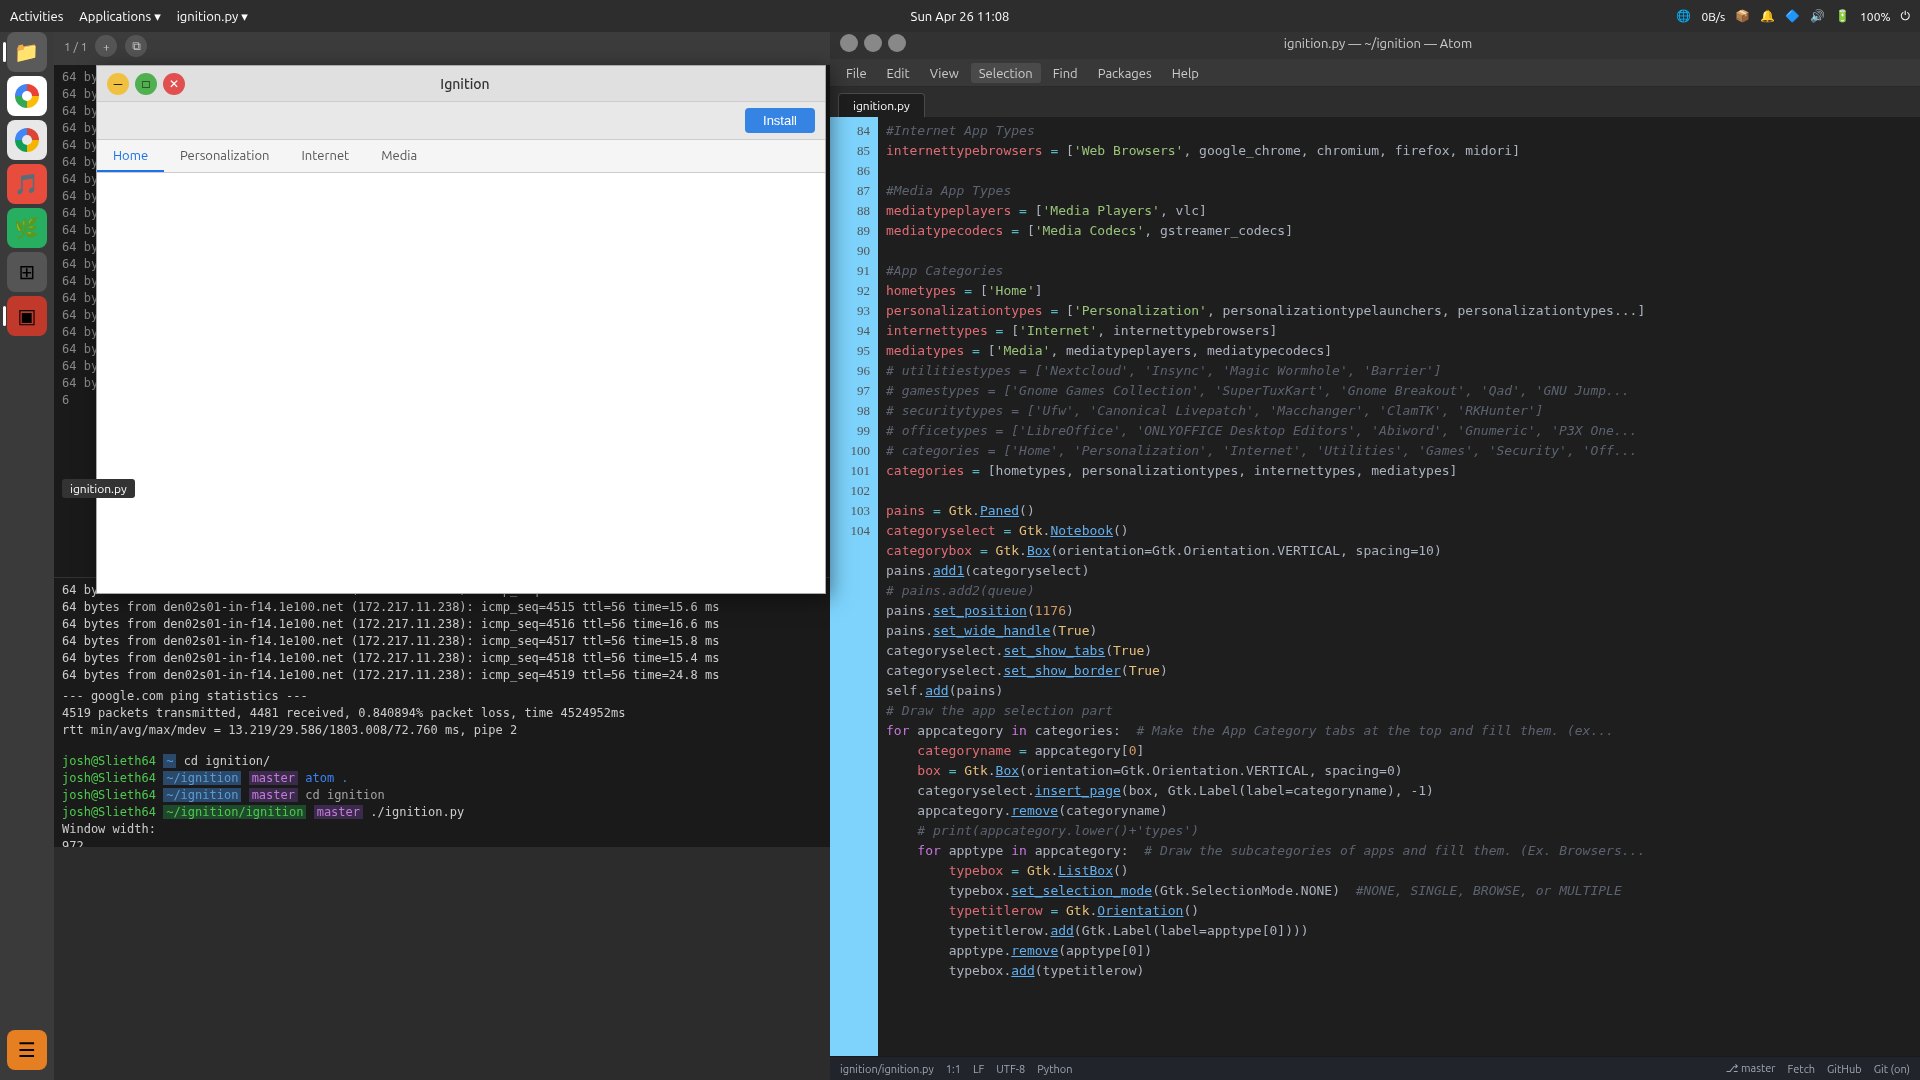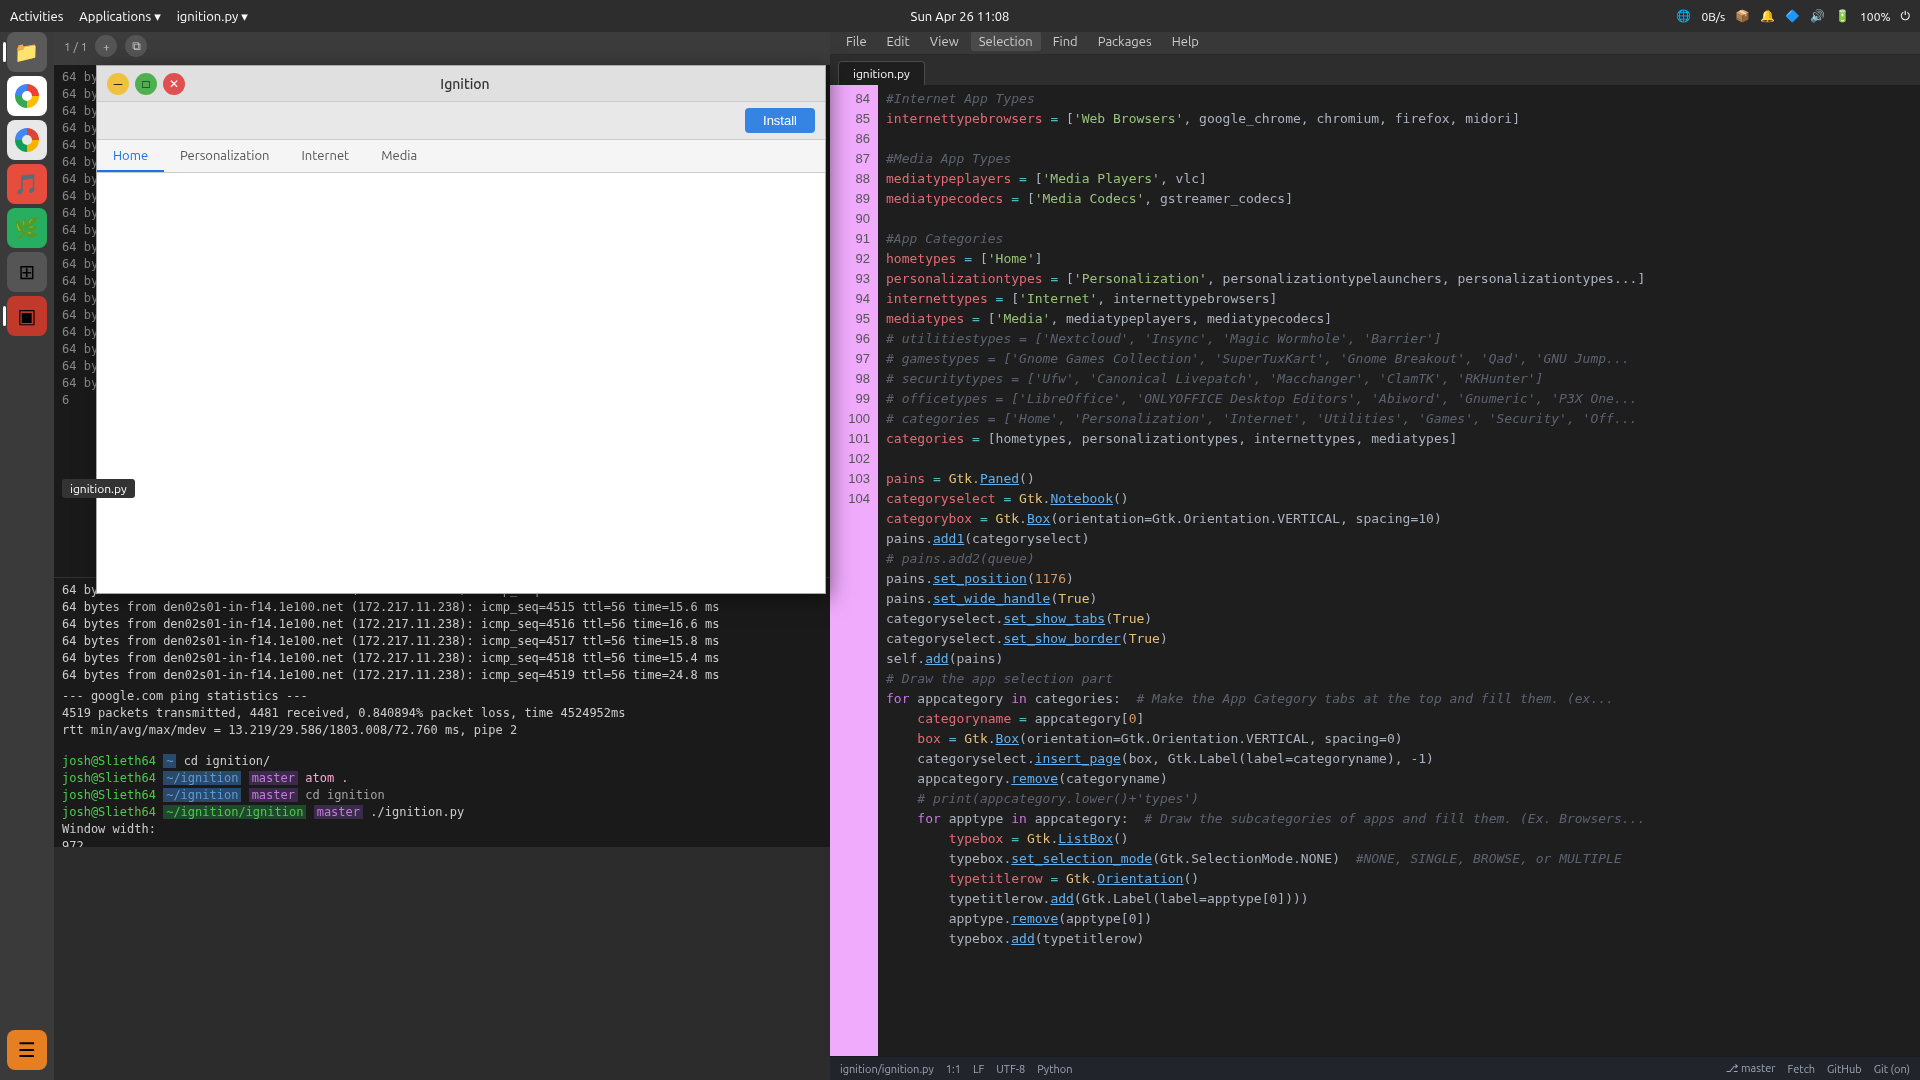--- a/index.html
+++ b/index.html
@@ -278,23 +278,23 @@
     }
     .atom-tab.active { background: #1e1e1e; color: #fff; }
 
     #atom-editor {
       flex: 1;
       display: flex;
       overflow: hidden;
     }
     #line-numbers {
       width: 48px;
-      background: #f0abfc;
+      background: #7dd3fc;
       color: #555;
-      font-family: Liberation Sans, sans-serif;
+      font-family: Liberation Serif, serif;
       font-size: 13px;
       line-height: 20px;
       padding: 4px 8px 4px 0;
       text-align: right;
       user-select: none;
       overflow: hidden;
     }
     #code-content {
       flex: 1;
       background: #1e1e1e;
@@ -491,21 +491,21 @@
             <span class="time-tag">11:06:59</span>
           </span>
         </div>
         <div class="terminal-line cmd-line-container">
           <span>
             <span class="t-prompt-user">josh@Slieth64</span>
             <span style="color:#888;"> </span>
             <span class="t-prompt-path-blue" style="background:#2b4a6b;color:#5b9bd5;">~/ignition</span>
             <span> </span>
             <span class="t-prompt-branch">master</span>
-            <span style="color:#f9a8d4;"> atom .</span>
+            <span style="color:#3b82f6;"> atom .</span>
           </span>
           <span class="cmd-time-badge">
             <span class="success-icon">✔</span>
             <span class="time-tag">11:07:07</span>
           </span>
         </div>
         <div class="terminal-line cmd-line-container">
           <span>
             <span class="t-prompt-user">josh@Slieth64</span>
             <span style="color:#888;"> </span>
@@ -563,20 +563,29 @@
       <div class="ignition-tab">Internet</div>
       <div class="ignition-tab">Media</div>
     </div>
     <div id="ignition-body">
     </div>
   </div>
 
   <div id="tooltip-ignition">ignition.py</div>
 
   <div id="atom-window">
+    <div id="atom-titlebar">
+      <div style="display:flex;gap:6px;">
+        <button class="atom-win-btn close"></button>
+        <button class="atom-win-btn min"></button>
+        <button class="atom-win-btn max"></button>
+      </div>
+      <span>ignition.py — ~/ignition — Atom</span>
+      <div style="width:60px;"></div>
+    </div>
     <div id="atom-menubar">
       <span class="atom-menu-item">File</span>
       <span class="atom-menu-item">Edit</span>
       <span class="atom-menu-item">View</span>
       <span class="atom-menu-item active">Selection</span>
       <span class="atom-menu-item">Find</span>
       <span class="atom-menu-item">Packages</span>
       <span class="atom-menu-item">Help</span>
     </div>
     <div id="atom-tabs">

